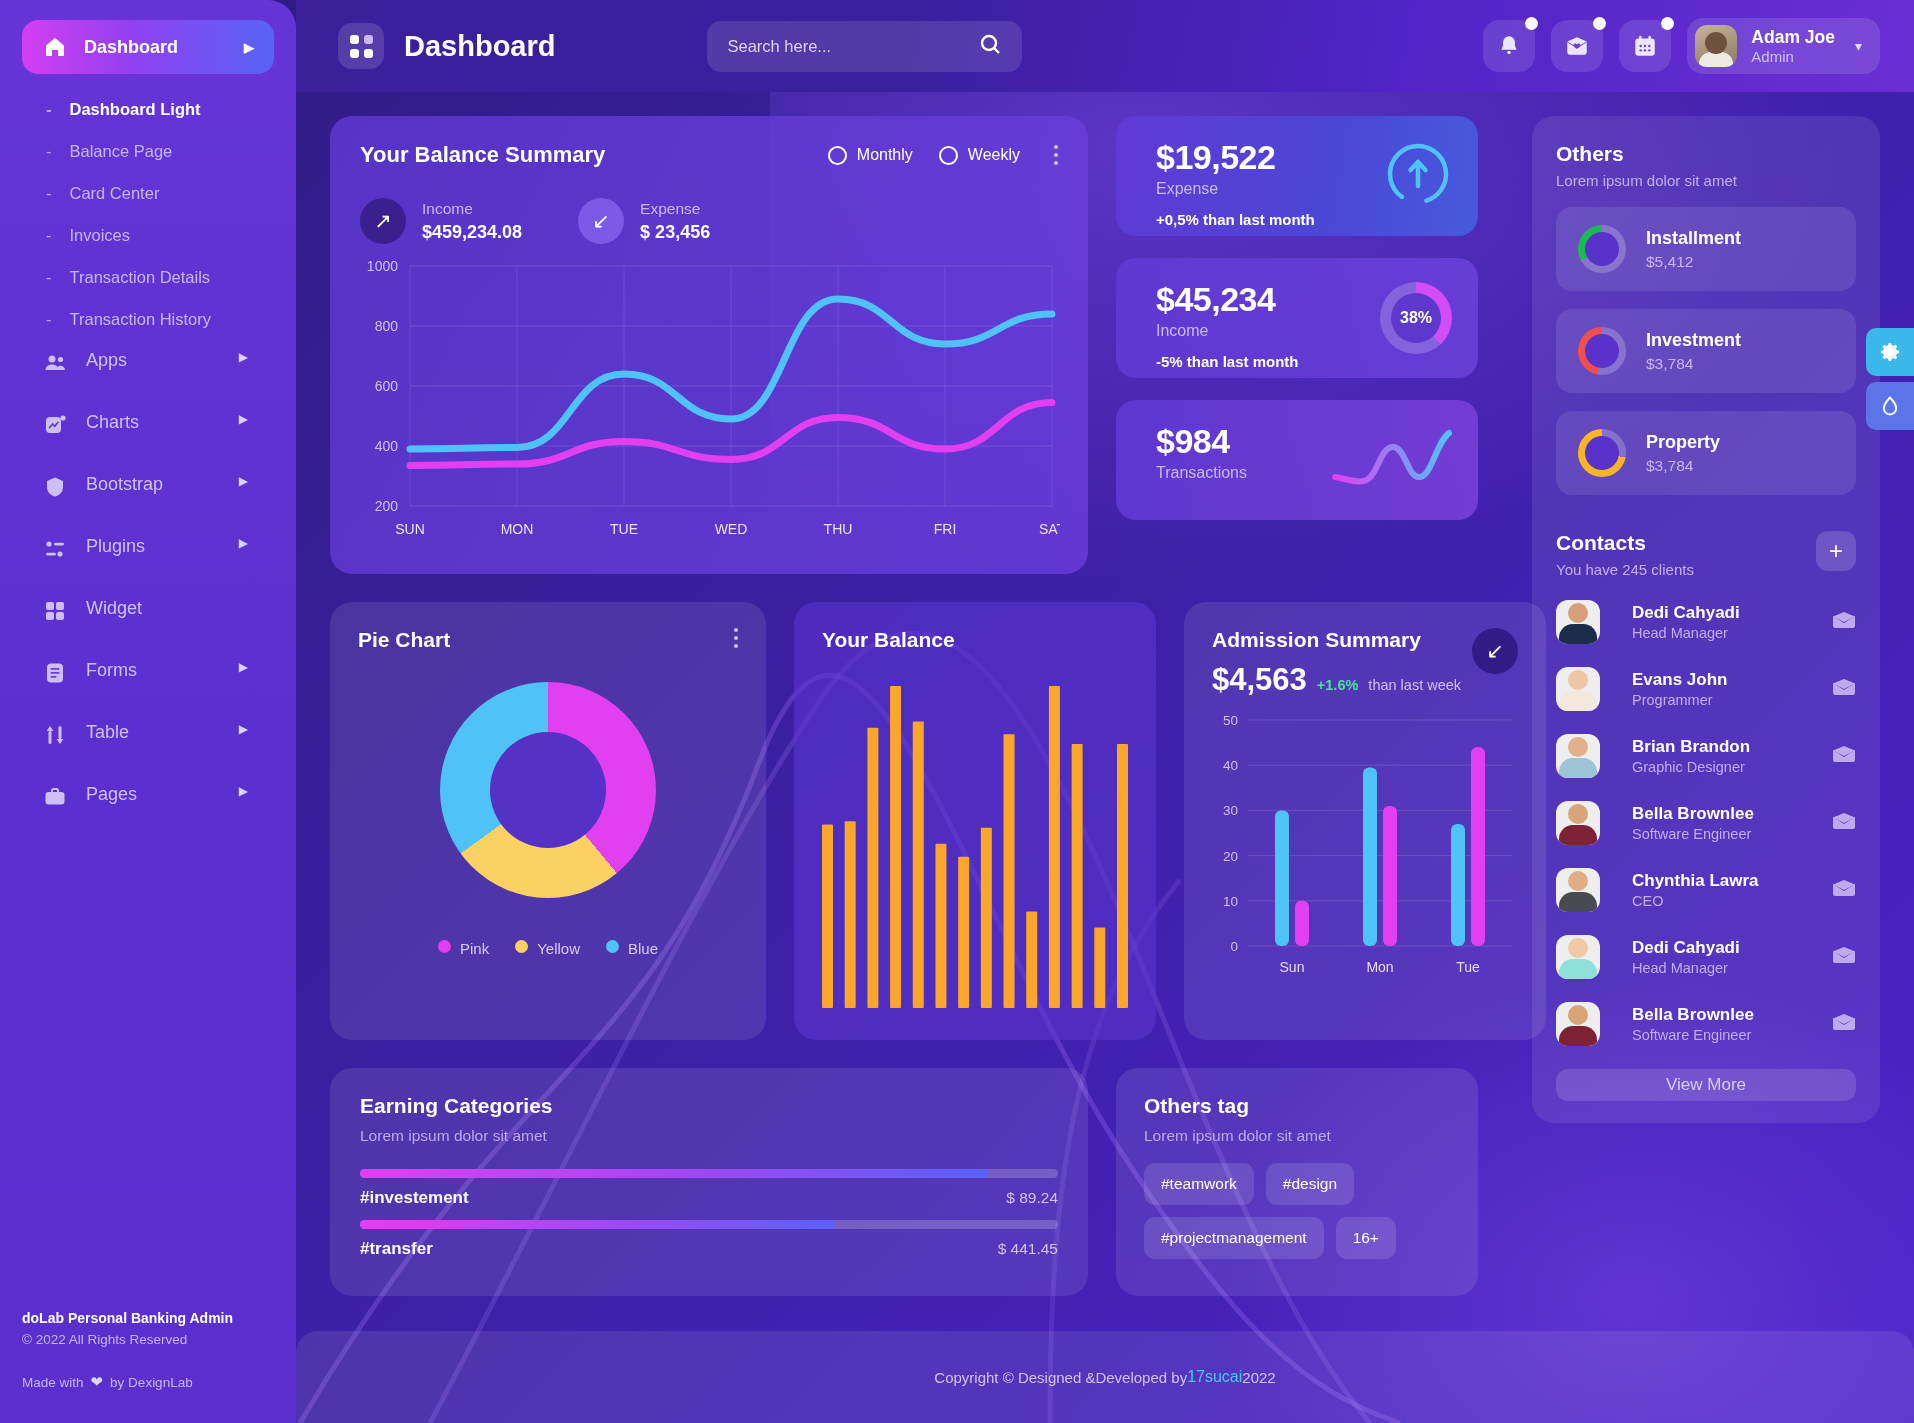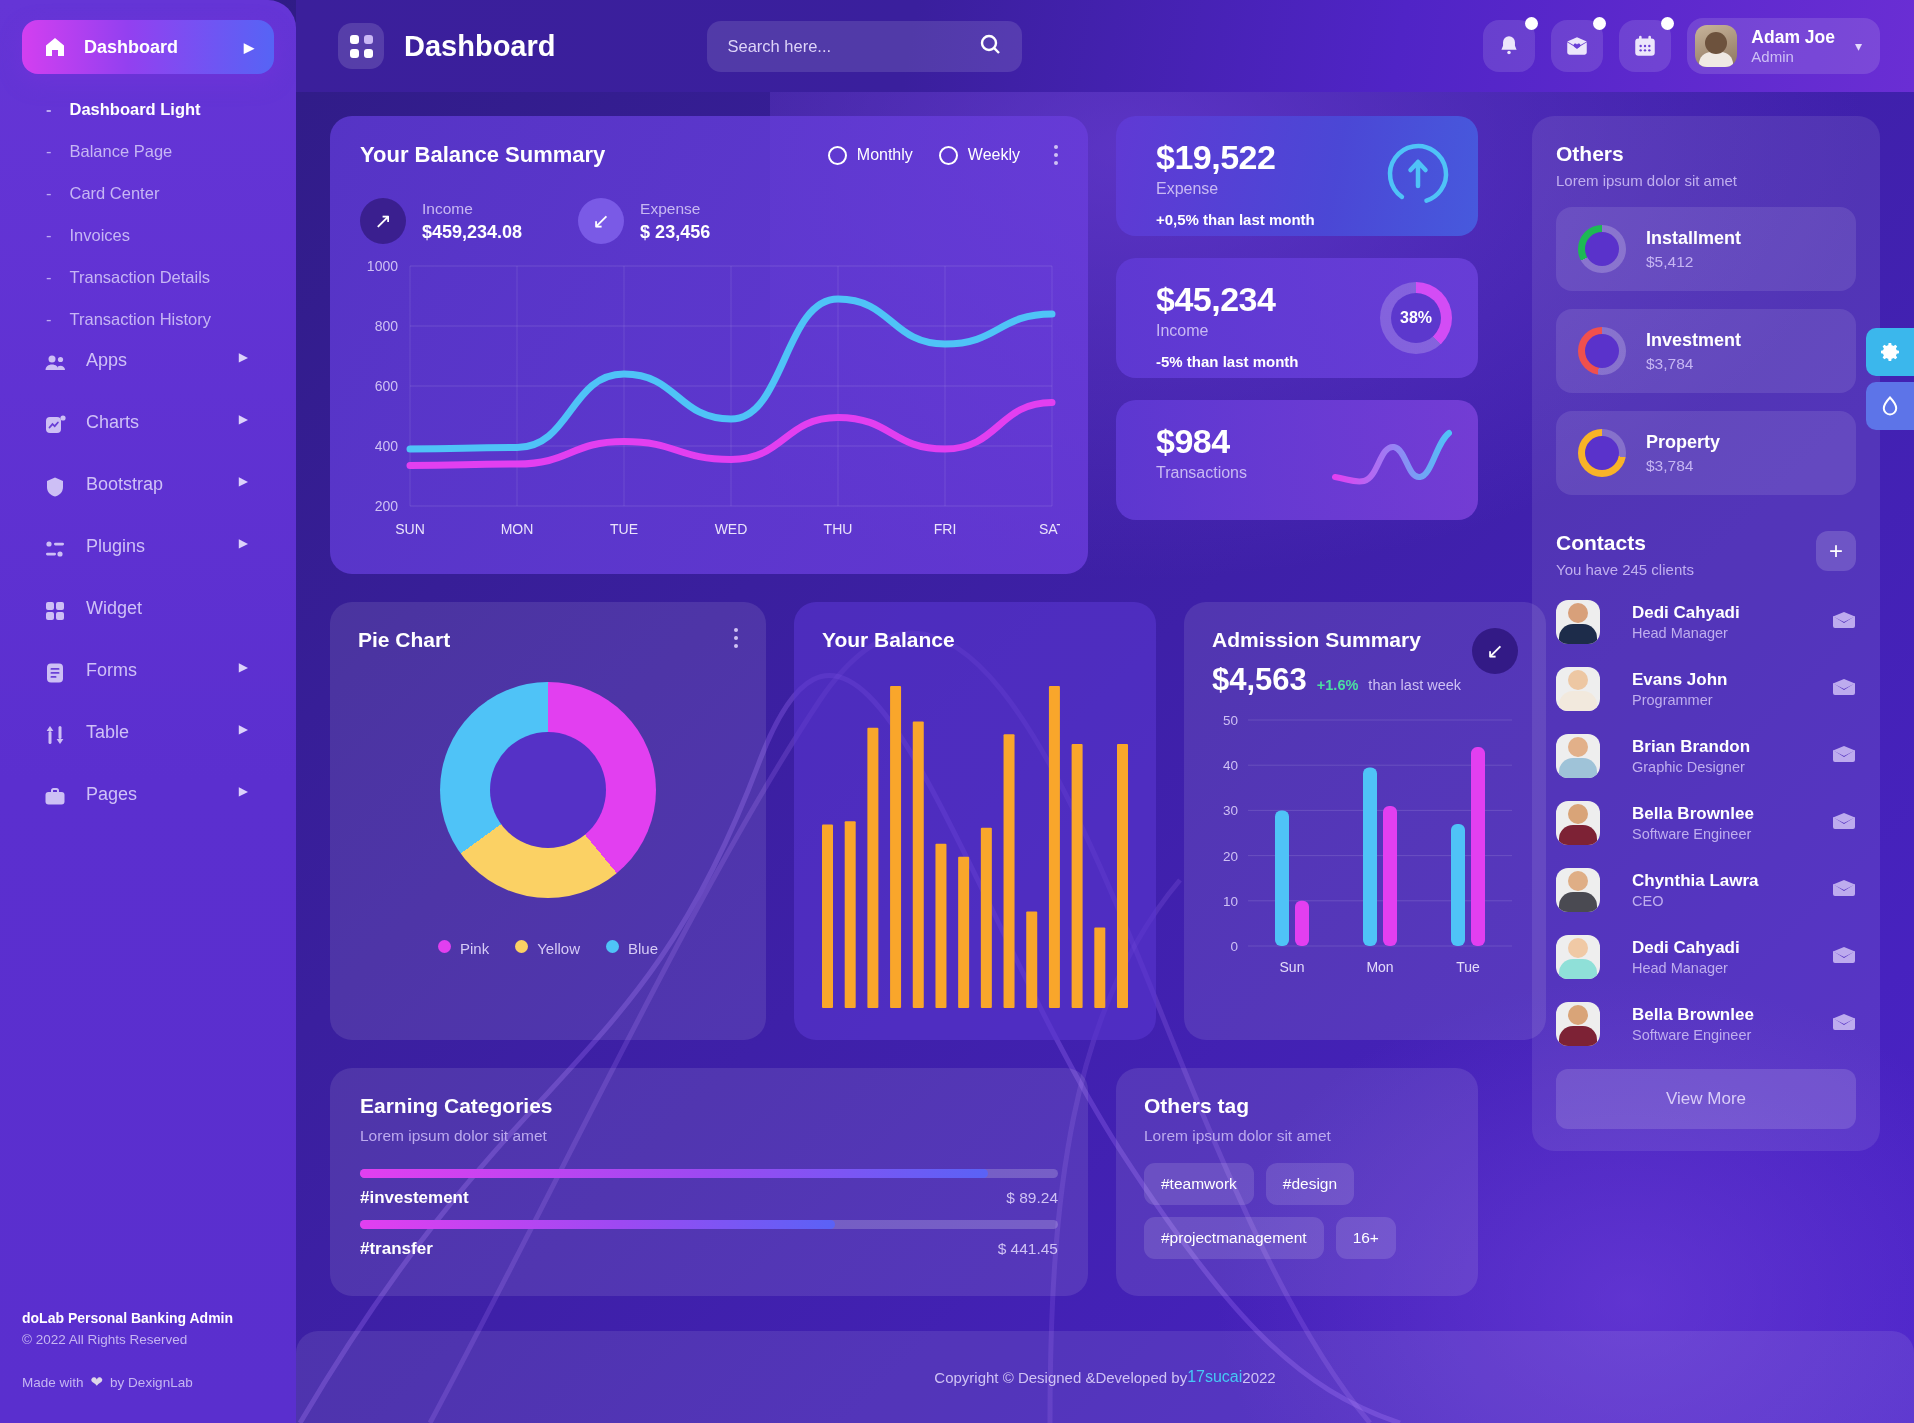--- a/index.html
+++ b/index.html
@@ -162,21 +162,21 @@
   .contact { display:flex; align-items:center; gap:32px; height:67px; }
   .c-av { width:44px; height:44px; border-radius:12px; overflow:hidden; position:relative; background:#eee; flex:0 0 44px;}
   .c-av .h { position:absolute; left:50%; top:30%; transform:translate(-50%,-50%); width:20px; height:20px;
     border-radius:50%; }
   .c-av .b { position:absolute; left:50%; bottom:0; transform:translateX(-50%); width:38px; height:20px;
     border-radius:14px 14px 0 0; }
   .c-name { color:#fff; font-size:17px; font-weight:700; }
   .c-role { color:#bfaeee; font-size:14.5px; margin-top:2px; }
   .c-mail { margin-left:auto; }
   .c-mail svg { width:24px; height:18px; fill:#bdabee; }
-  .view-more { margin-top:12px; height:60px; border-radius:12px; background:rgba(255,255,255,.14);
+  .view-more { margin-top:12px; height:32px; border-radius:12px; background:rgba(255,255,255,.14);
     color:#d9cdf8; font-size:17px; display:flex; align-items:center; justify-content:center; }
 
   
   .pie-card { width:436px; height:438px; padding:26px 28px; }
   .bal-card { width:362px; height:438px; padding:26px 28px; }
   .adm-card { width:362px; height:438px; padding:26px 28px; }
   .c-title { color:#fff; font-size:21px; font-weight:700; }
   .legend { display:flex; gap:26px; justify-content:center; margin-top:6px; }
   .legend div { display:flex; align-items:flex-start; gap:9px; color:#d6cbf6; font-size:15px; }
   .ldot { width:13px; height:13px; border-radius:50%; display:block; }

